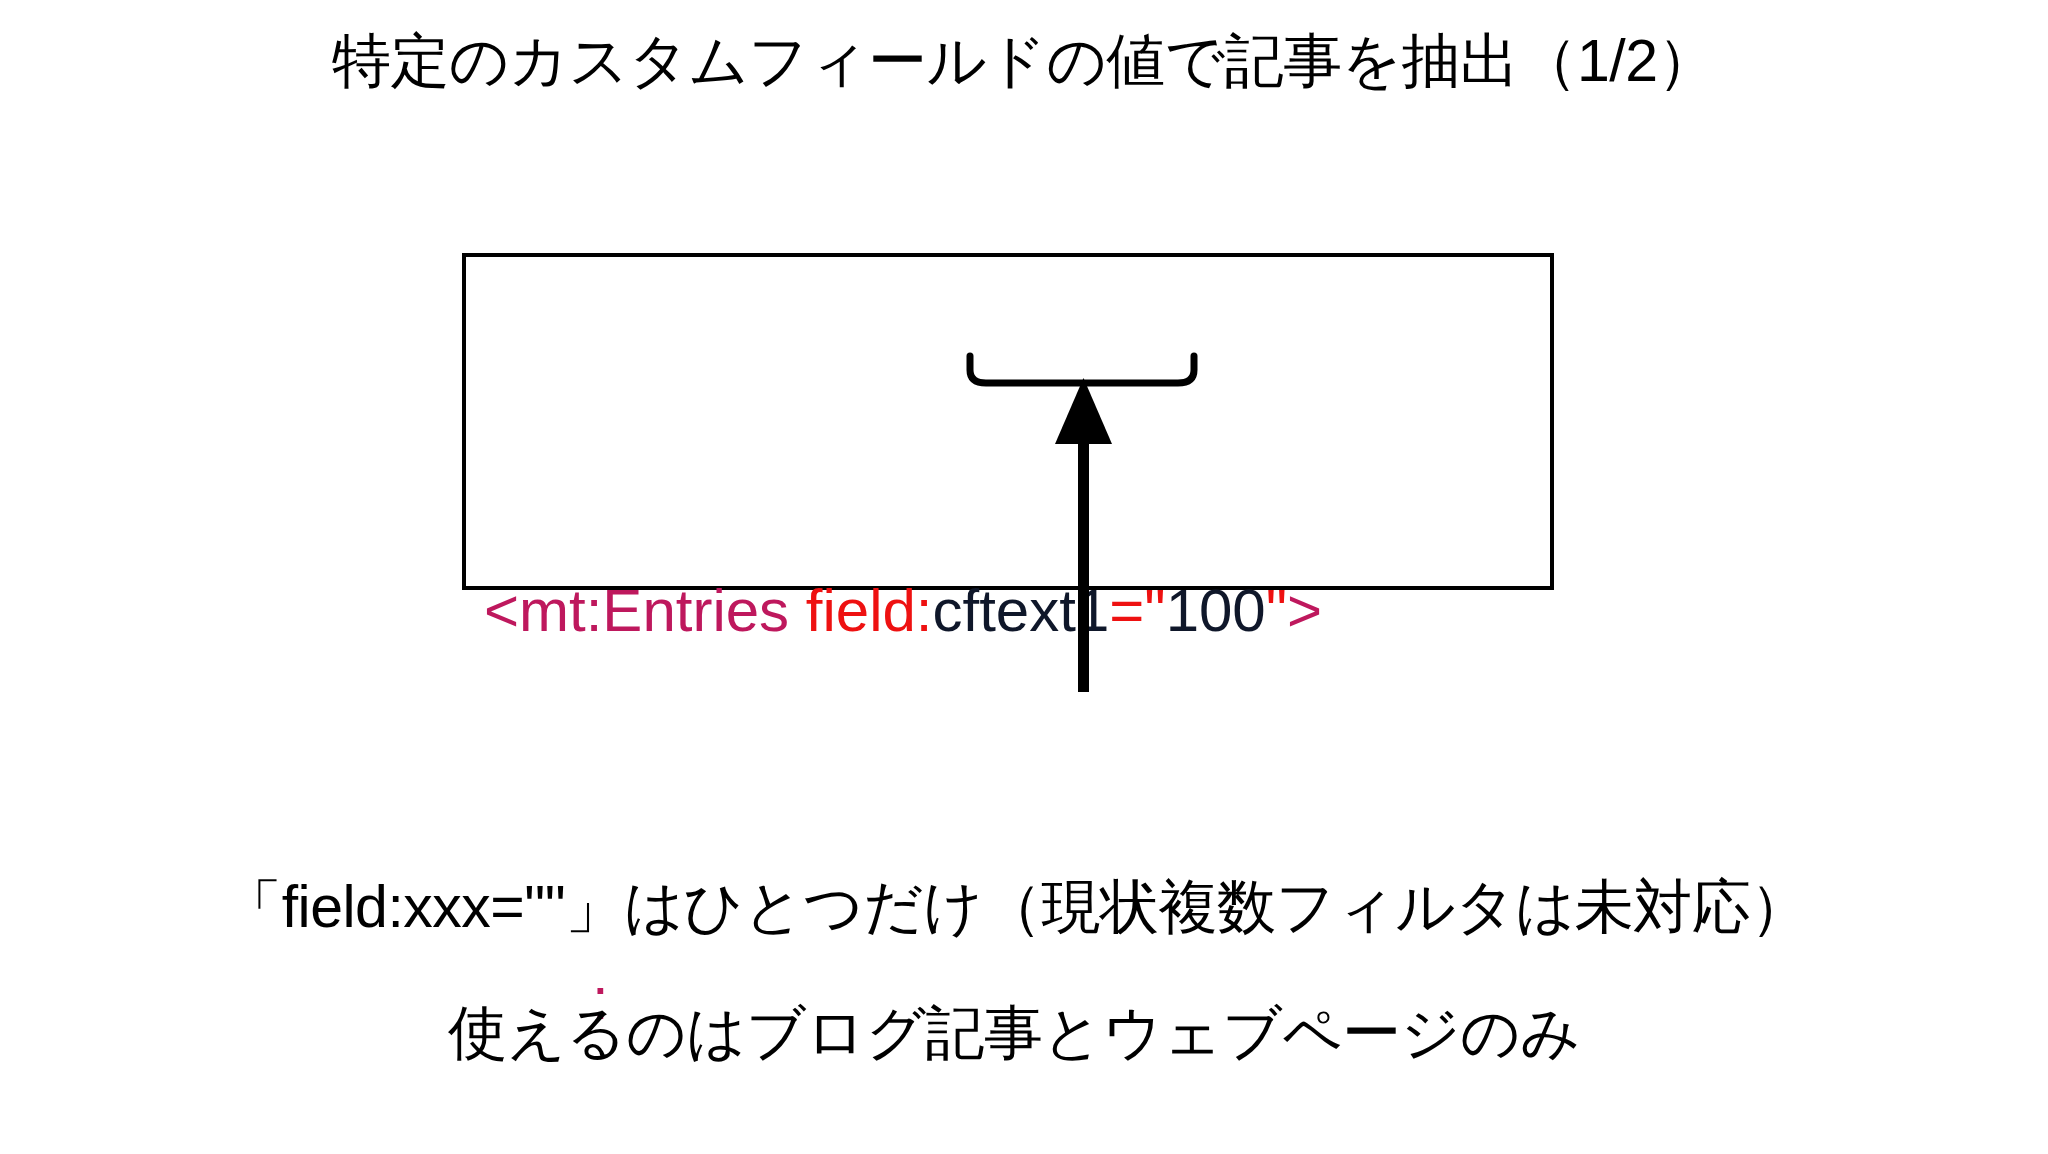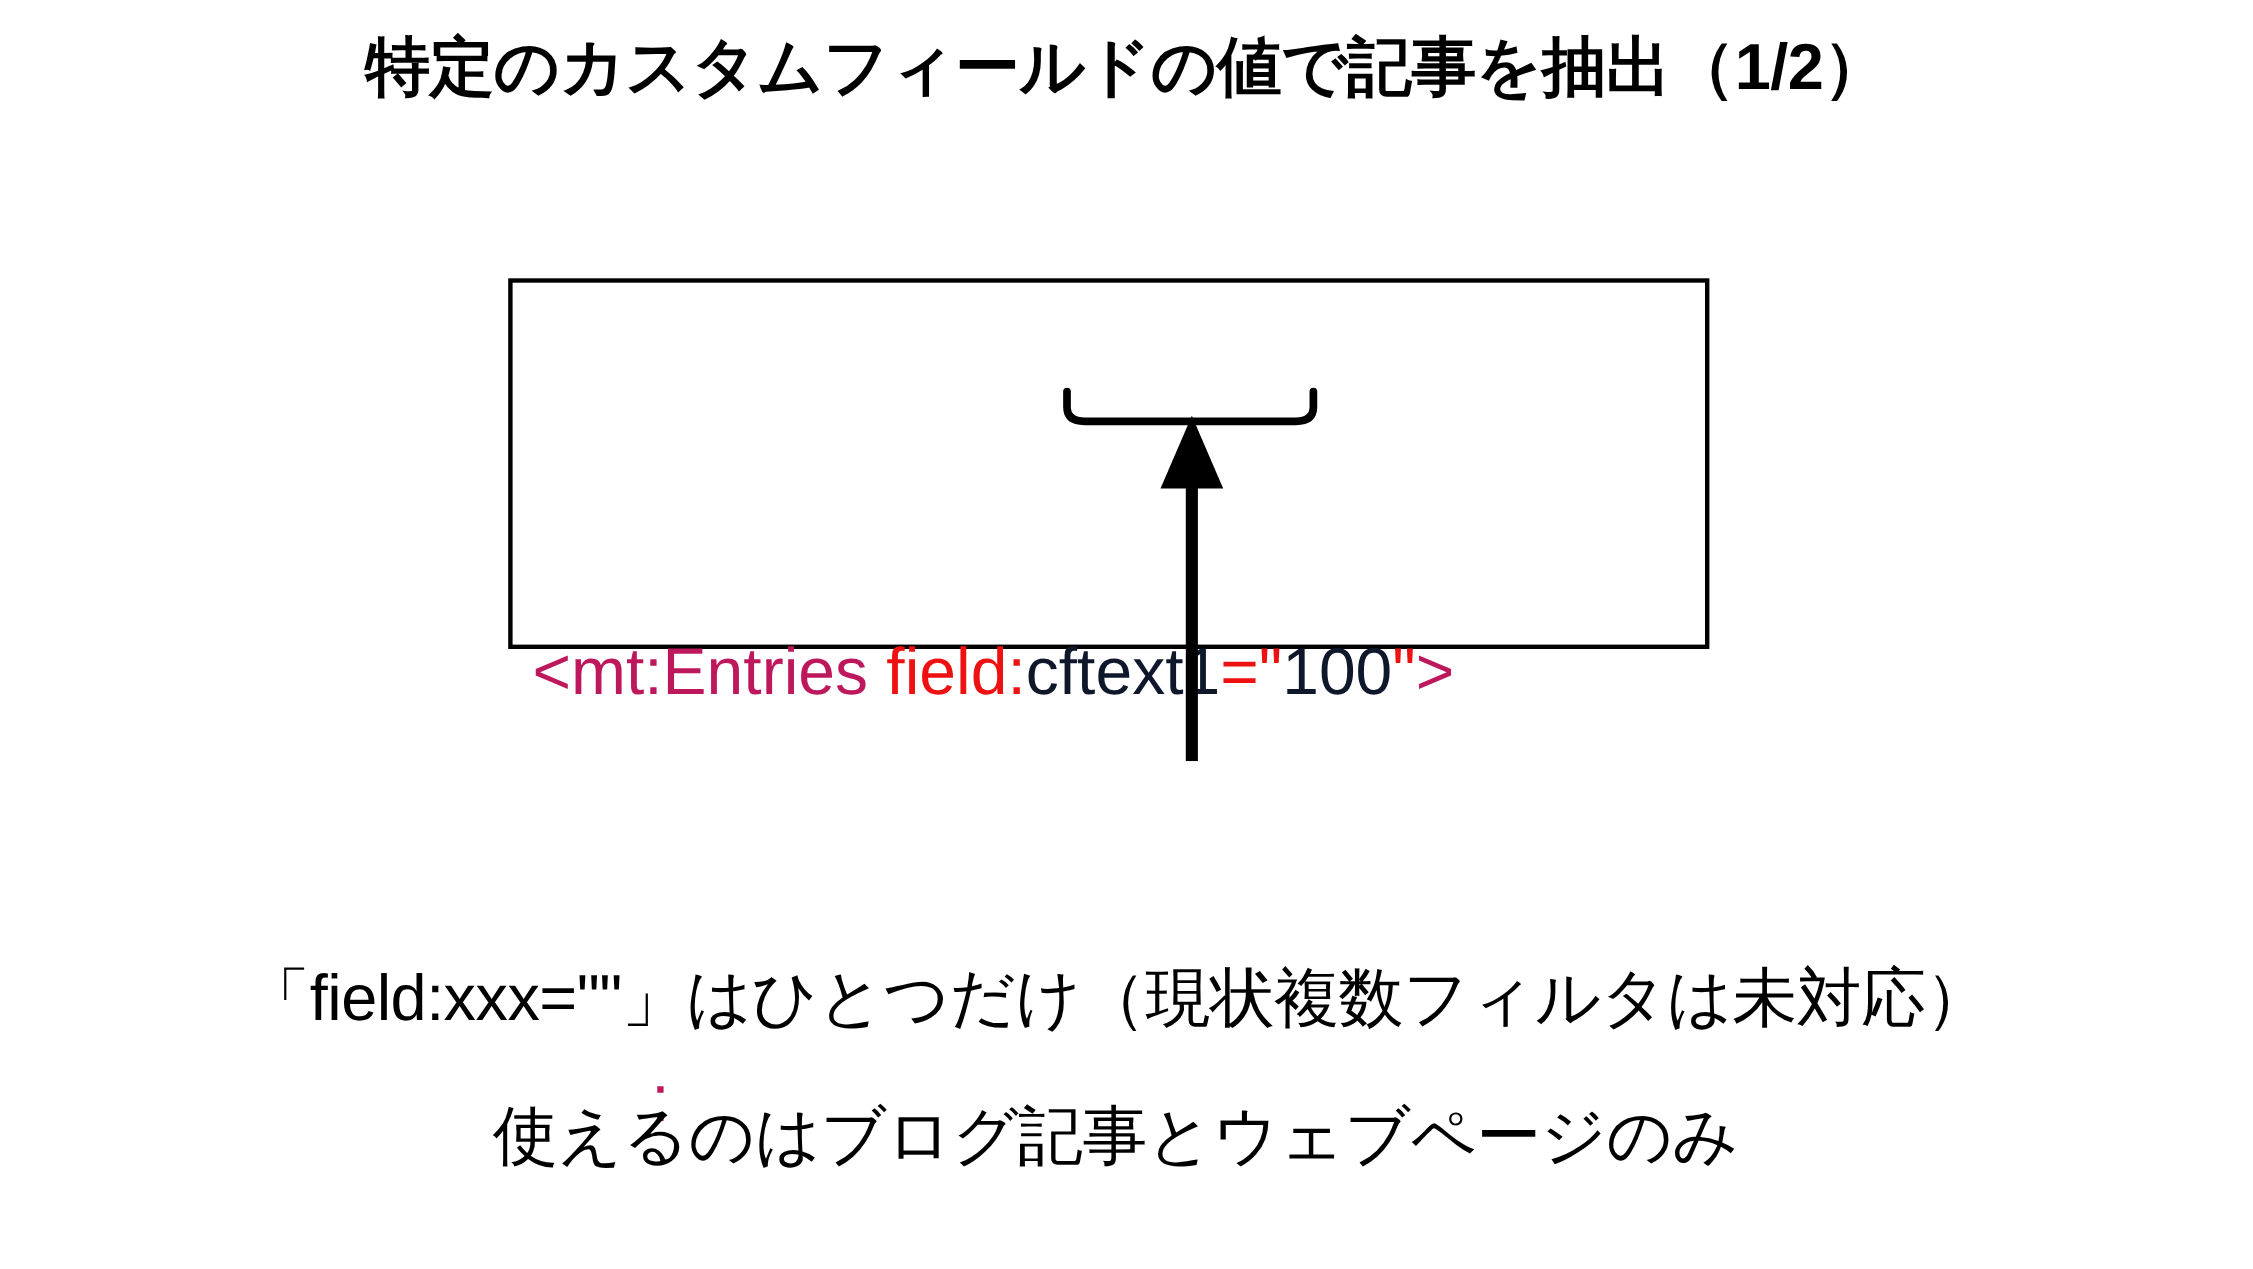--- a/index.html
+++ b/index.html
@@ -26,21 +26,21 @@
   
   .slide-title {
     position: absolute;
     left: 0;
     top: 28px;
     width: 2048px;
     text-align: center;
     font-size: 59px;
     line-height: 1.15;
     letter-spacing: -0.5px;
-    font-weight: 700;
+    font-weight: 400;
     color: #000000;
     white-space: nowrap;
   }
 
   
   .code-box {
     position: absolute;
     left: 462px;
     top: 253px;
     width: 1092px;

